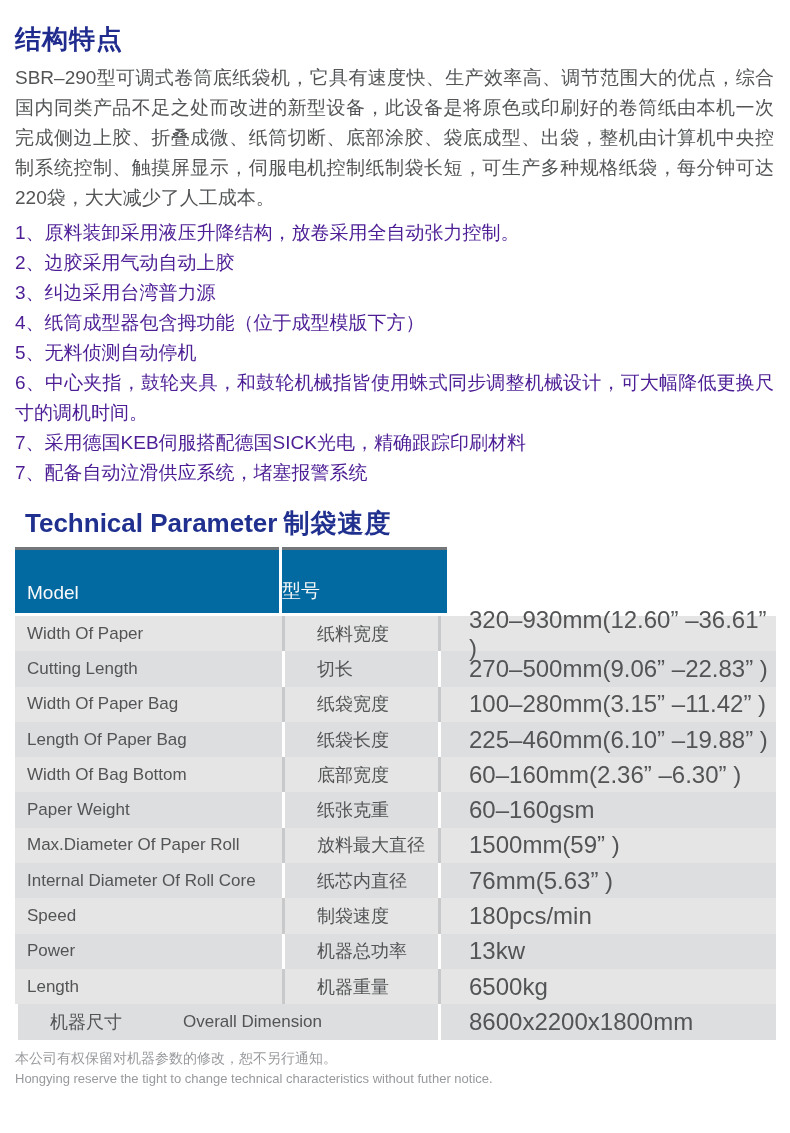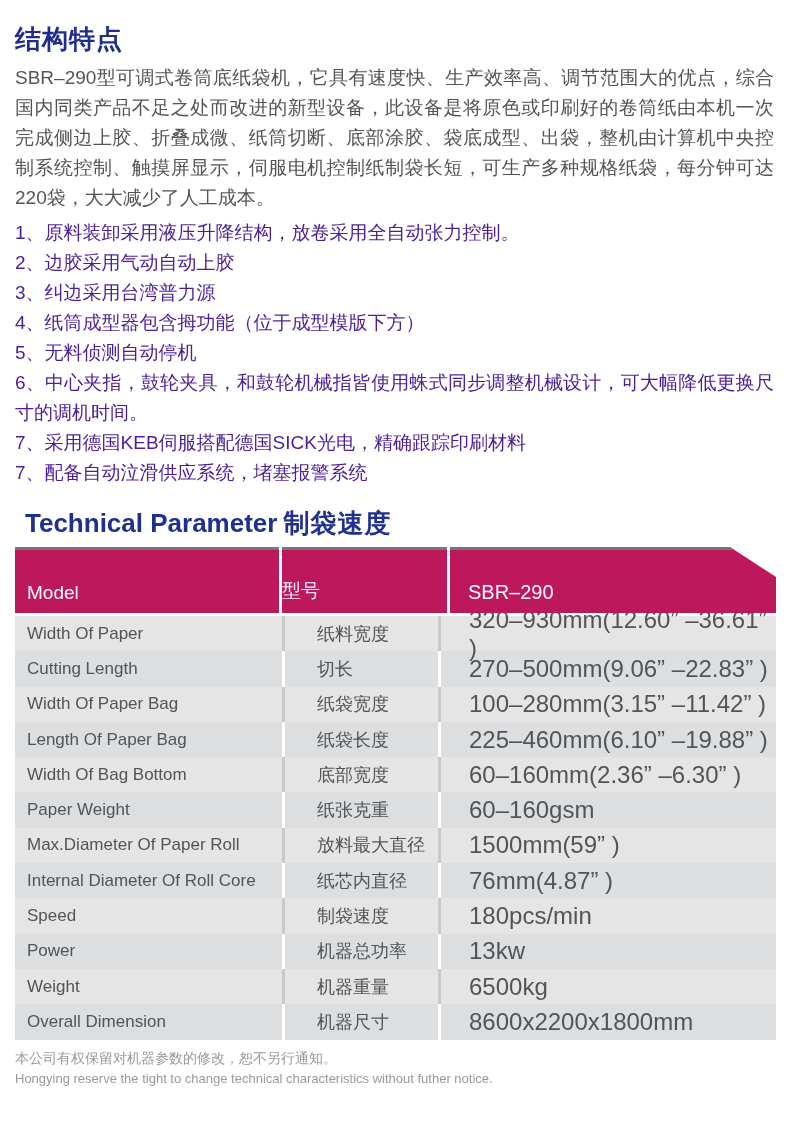--- a/index.html
+++ b/index.html
@@ -52,21 +52,21 @@
   .ptable {
     margin-top: 9px;
     width: 761px;
   }
   .thead {
     display: flex;
     column-gap: 3px;
     height: 66px;
   }
   .th {
-    background: #be185d;
+    background: #0369a1;
     border-top: 3px solid #74777a;
     box-sizing: border-box;
     display: flex;
     align-items: flex-end;
     padding-bottom: 9px;
     color: #fafafa;
     font-size: 19px;
   }
   .th.c1 { width: 264px; padding-left: 12px; }
   .th.c2 { width: 165px; padding-left: 0; }
@@ -118,21 +118,20 @@
     <p class="feature">7、配备自动泣滑供应系统，堵塞报警系统</p>
   </div>
 
   <h2 class="tech-title"><span class="en">Technical Parameter</span><span class="zh">制袋速度</span></h2>
 
   <div class="ptable">
 
     <div class="thead">
       <div class="th c1">Model</div>
       <div class="th c2">型号</div>
-      <div class="th c3">SBR–290</div>
     </div>
 
     <div class="tbody">
       <div class="trow">
         <div class="td c1">Width Of Paper</div>
         <div class="td c2">纸料宽度</div>
         <div class="td c3">320–930mm(12.60” –36.61” )</div>
       </div>
       <div class="trow">
         <div class="td c1">Cutting Length</div>
@@ -160,40 +159,40 @@
         <div class="td c3">60–160gsm</div>
       </div>
       <div class="trow">
         <div class="td c1">Max.Diameter Of Paper Roll</div>
         <div class="td c2">放料最大直径</div>
         <div class="td c3">1500mm(59” )</div>
       </div>
       <div class="trow">
         <div class="td c1">Internal Diameter Of Roll Core</div>
         <div class="td c2">纸芯内直径</div>
-        <div class="td c3">76mm(4.87” )</div>
+        <div class="td c3">76mm(5.63” )</div>
       </div>
       <div class="trow">
         <div class="td c1">Speed</div>
         <div class="td c2">制袋速度</div>
         <div class="td c3">180pcs/min</div>
       </div>
       <div class="trow">
         <div class="td c1">Power</div>
         <div class="td c2">机器总功率</div>
         <div class="td c3">13kw</div>
       </div>
       <div class="trow">
-        <div class="td c1">Weight</div>
+        <div class="td c1">Length</div>
         <div class="td c2">机器重量</div>
         <div class="td c3">6500kg</div>
       </div>
       <div class="trow">
+        <div class="td c2">机器尺寸</div>
         <div class="td c1">Overall Dimension</div>
-        <div class="td c2">机器尺寸</div>
         <div class="td c3">8600x2200x1800mm</div>
       </div>
     </div>
   </div>
 
   <p class="fn zh">本公司有权保留对机器参数的修改，恕不另行通知。</p>
   <p class="fn en">Hongying reserve the tight to change technical characteristics without futher notice.</p>
 
 </div>
 

